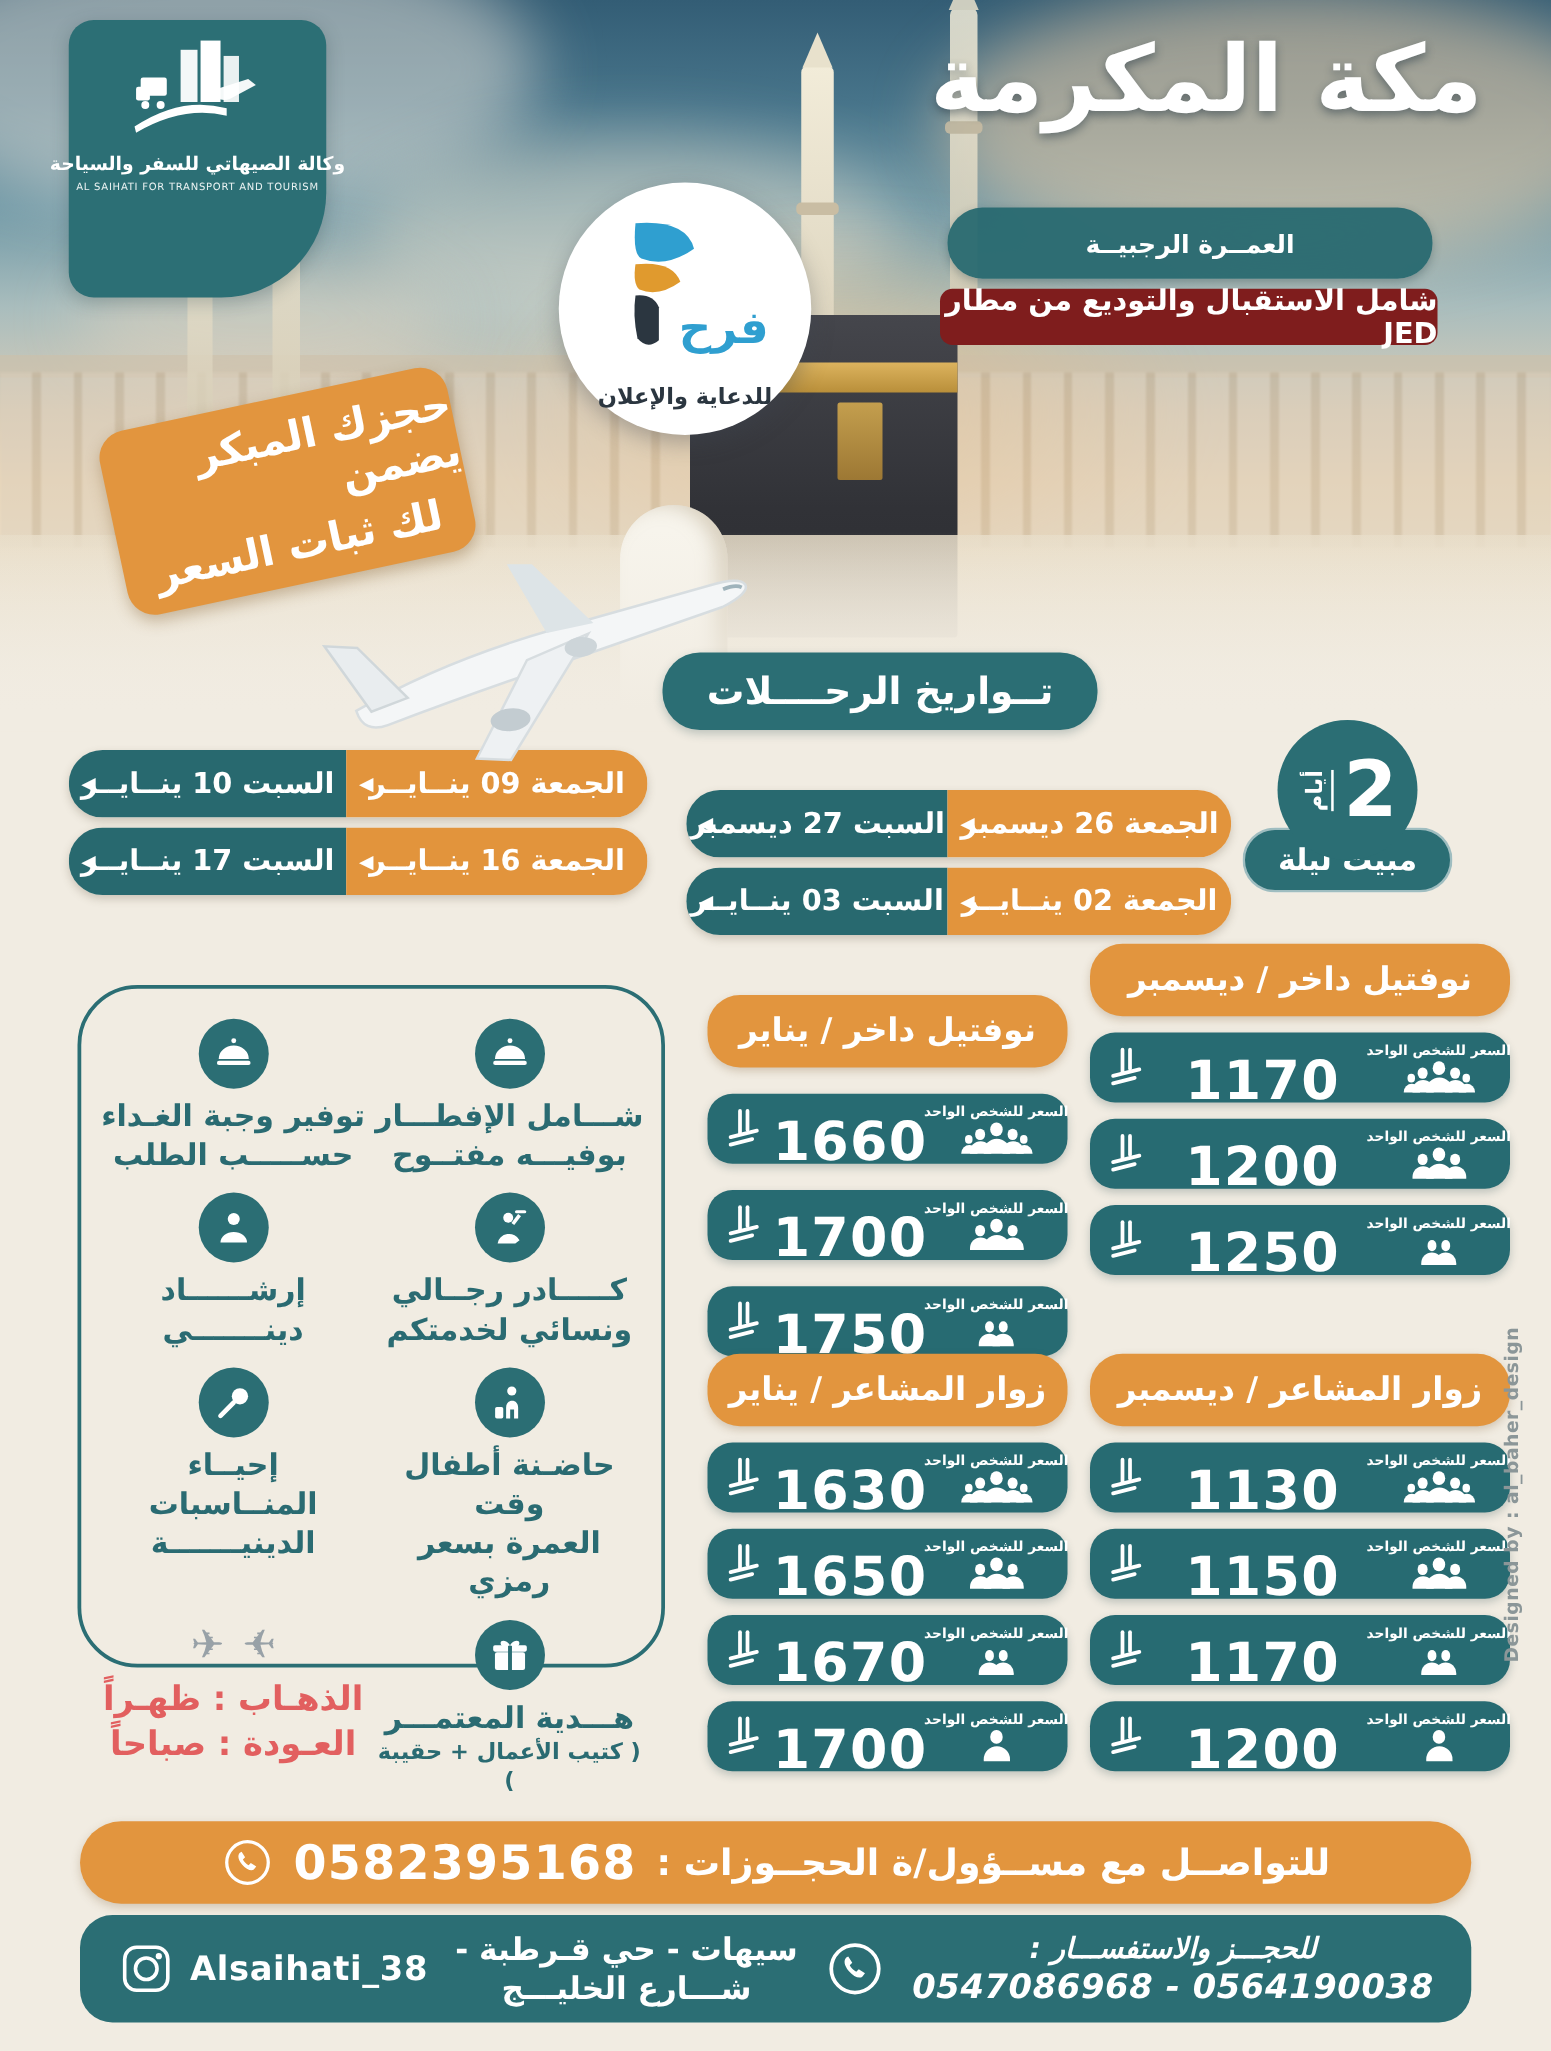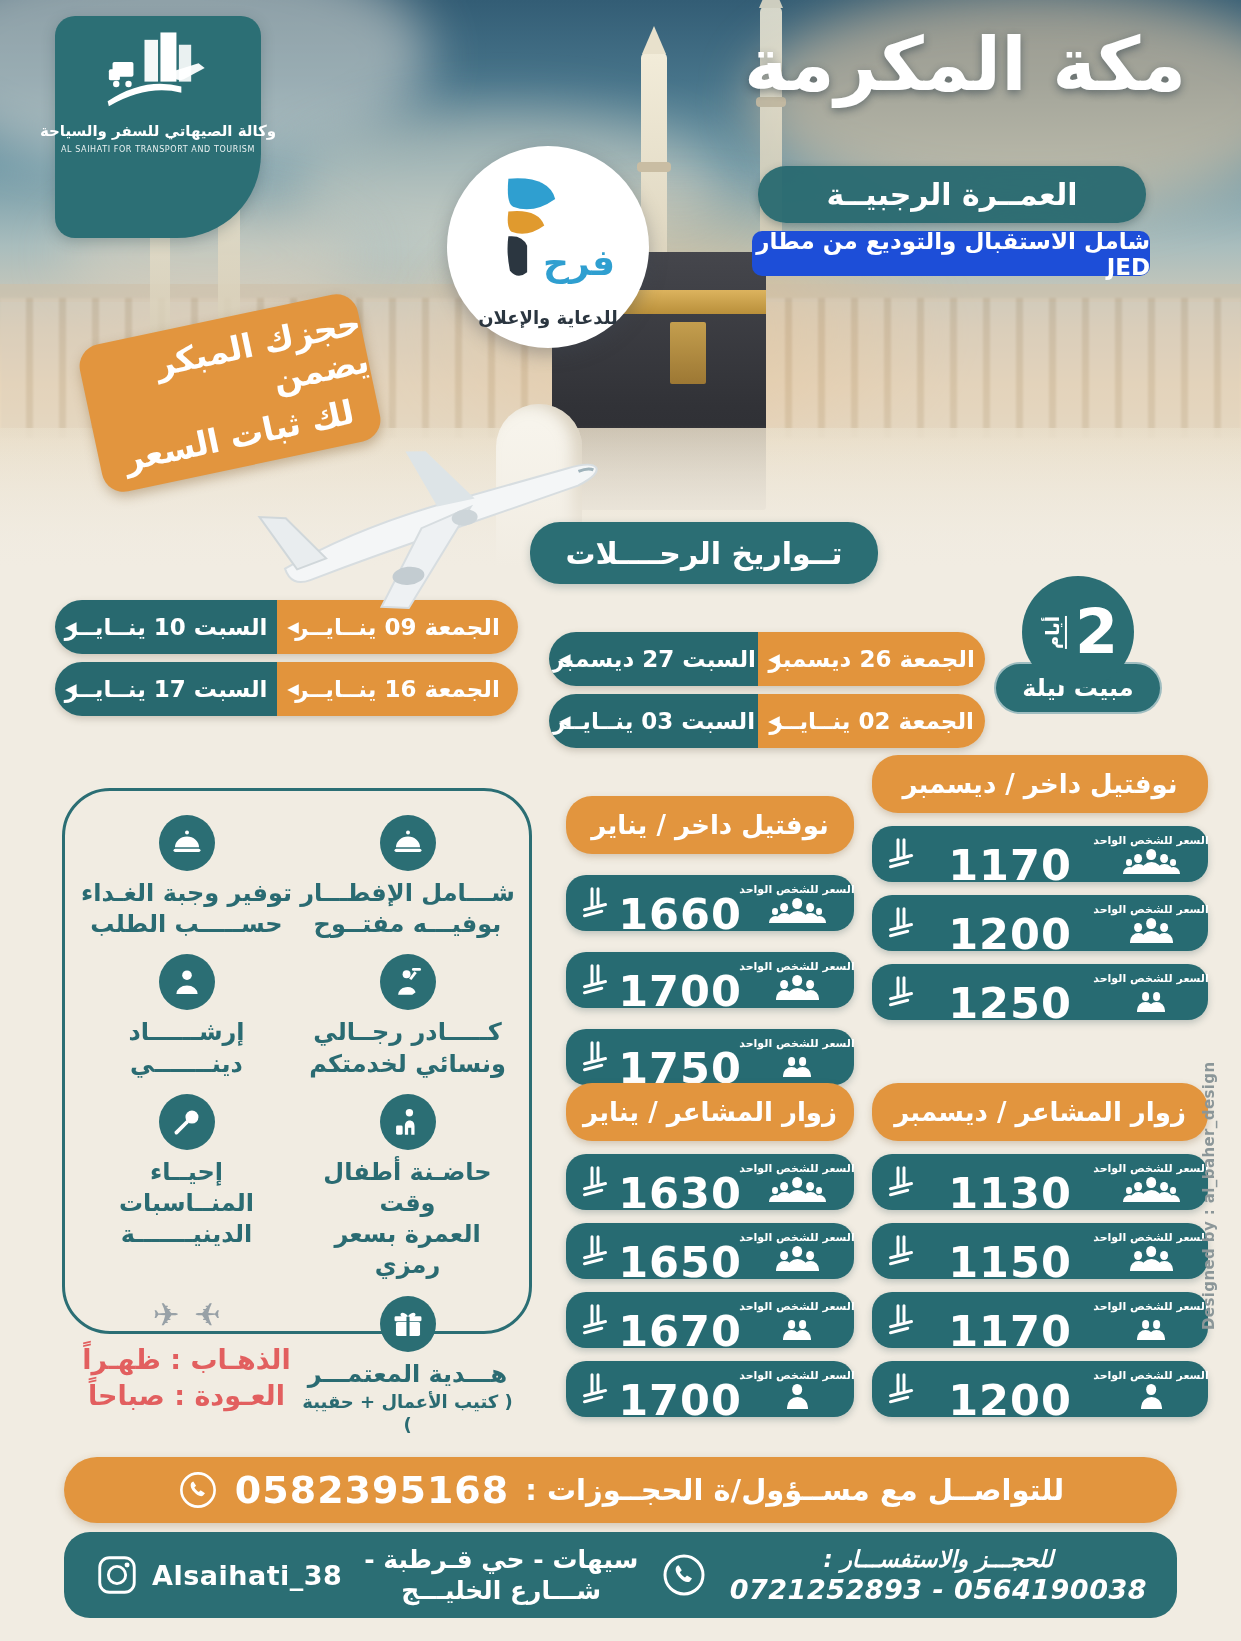--- a/index.html
+++ b/index.html
@@ -37,22 +37,22 @@
   .brand-card{position:absolute;left:55px;top:16px;width:206px;height:222px;background:#2c6f75;border-radius:20px 20px 84px 20px;
     display:flex;flex-direction:column;align-items:center;justify-content:flex-start;padding:14px 10px 0;z-index:8;box-shadow:0 4px 14px rgba(30,60,65,.25);}
   .brand-art{width:120px;height:86px;}
   .brand-ar{color:#fff;font-size:15px;font-weight:bold;margin-top:6px;white-space:nowrap;}
   .brand-en{color:#eaf2f2;font-size:8px;letter-spacing:.6px;margin-top:5px;white-space:nowrap;}
 
   
   .calligraphy{position:absolute;left:742px;top:26px;width:446px;text-align:center;color:#fff;font-size:74px;font-weight:bold;z-index:7;
     text-shadow:0 3px 8px rgba(20,40,55,.45);line-height:1.05;}
   .pill-umrah{position:absolute;left:758px;top:166px;width:388px;height:57px;background:rgba(40,105,112,.95);border-radius:28px;z-index:7;
-    display:flex;align-items:center;justify-content:center;color:#fff;font-size:30px;font-weight:bold;box-shadow:0 3px 8px rgba(20,50,55,.3);text-align:center;}
-  .pill-jed{position:absolute;left:752px;top:231px;width:398px;height:45px;background:#1d4ed8;border-radius:10px;z-index:7;
+    display:flex;align-items:center;justify-content:center;color:#fff;font-size:20px;font-weight:bold;box-shadow:0 3px 8px rgba(20,50,55,.3);text-align:center;}
+  .pill-jed{position:absolute;left:752px;top:231px;width:398px;height:45px;background:#7f1d1d;border-radius:10px;z-index:7;
     display:flex;align-items:center;justify-content:center;color:#fff;font-size:23px;font-weight:bold;}
   .f-logo{position:absolute;left:447px;top:146px;width:202px;height:202px;background:#fff;border-radius:50%;z-index:9;
     box-shadow:0 6px 18px rgba(60,70,80,.35);}
   .f-mark{position:absolute;left:38px;top:22px;width:78px;height:118px;}
   .f-name{position:absolute;right:34px;top:96px;color:#2f9fd0;font-size:36px;font-weight:bold;}
   .f-tag{position:absolute;left:0;bottom:20px;width:100%;text-align:center;color:#2b3640;font-size:18px;font-weight:bold;}
   .early-badge{position:absolute;left:88px;top:318px;width:284px;height:150px;background:#e2953e;border-radius:22px;z-index:8;
     transform:rotate(-12deg);display:flex;flex-direction:column;align-items:center;justify-content:center;gap:8px;
     color:#fff;font-size:33px;font-weight:bold;box-shadow:0 5px 12px rgba(120,80,30,.35);}
   .hero-plane{position:absolute;left:252px;top:402px;width:360px;height:222px;z-index:9;transform:rotate(-6deg);}
@@ -594,21 +594,21 @@
       <svg width="42" height="42" viewBox="0 0 48 48">
           <circle cx="24" cy="24" r="19" fill="none" stroke="#fff" stroke-width="3"></circle>
           <path d="M17 15c-2.2 2.2-1.8 6.2 2 10.8s8.6 6.4 10.8 4.6l2.2-2.8-5-3.2-2 2c-2-1-4.2-3.2-5.2-5.2l2-2-3.2-5z" fill="#fff"></path>
         </svg>
     </span>
   </div>
 
   <div class="bar-teal">
     <div class="inquiry-block">
       <span class="inquiry-label">للحجـــز والاستفســـار :</span>
-      <span class="inquiry-phones">0721252893 - 0564190038</span>
+      <span class="inquiry-phones">0547086968 - 0564190038</span>
     </div>
     <span class="wa-icon">
       <svg width="48" height="48" viewBox="0 0 48 48">
           <circle cx="24" cy="24" r="19" fill="none" stroke="#fff" stroke-width="3"></circle>
           <path d="M17 15c-2.2 2.2-1.8 6.2 2 10.8s8.6 6.4 10.8 4.6l2.2-2.8-5-3.2-2 2c-2-1-4.2-3.2-5.2-5.2l2-2-3.2-5z" fill="#fff"></path>
         </svg>
     </span>
     <div class="address-block">
       <span>سيهات - حي قـرطبة -</span>
       <span>شـــارع الخليـــج</span>

